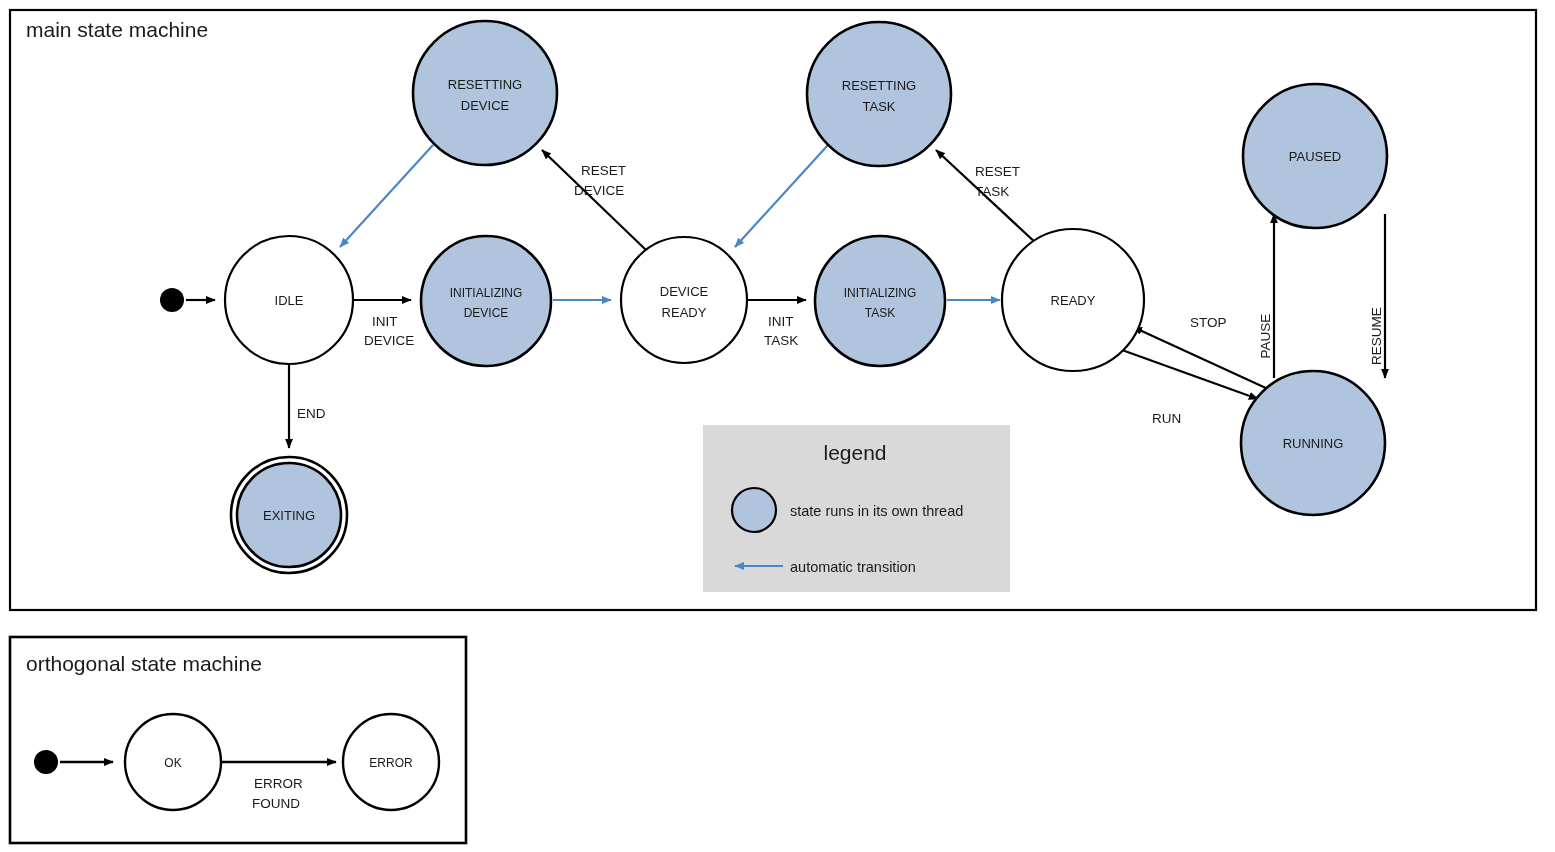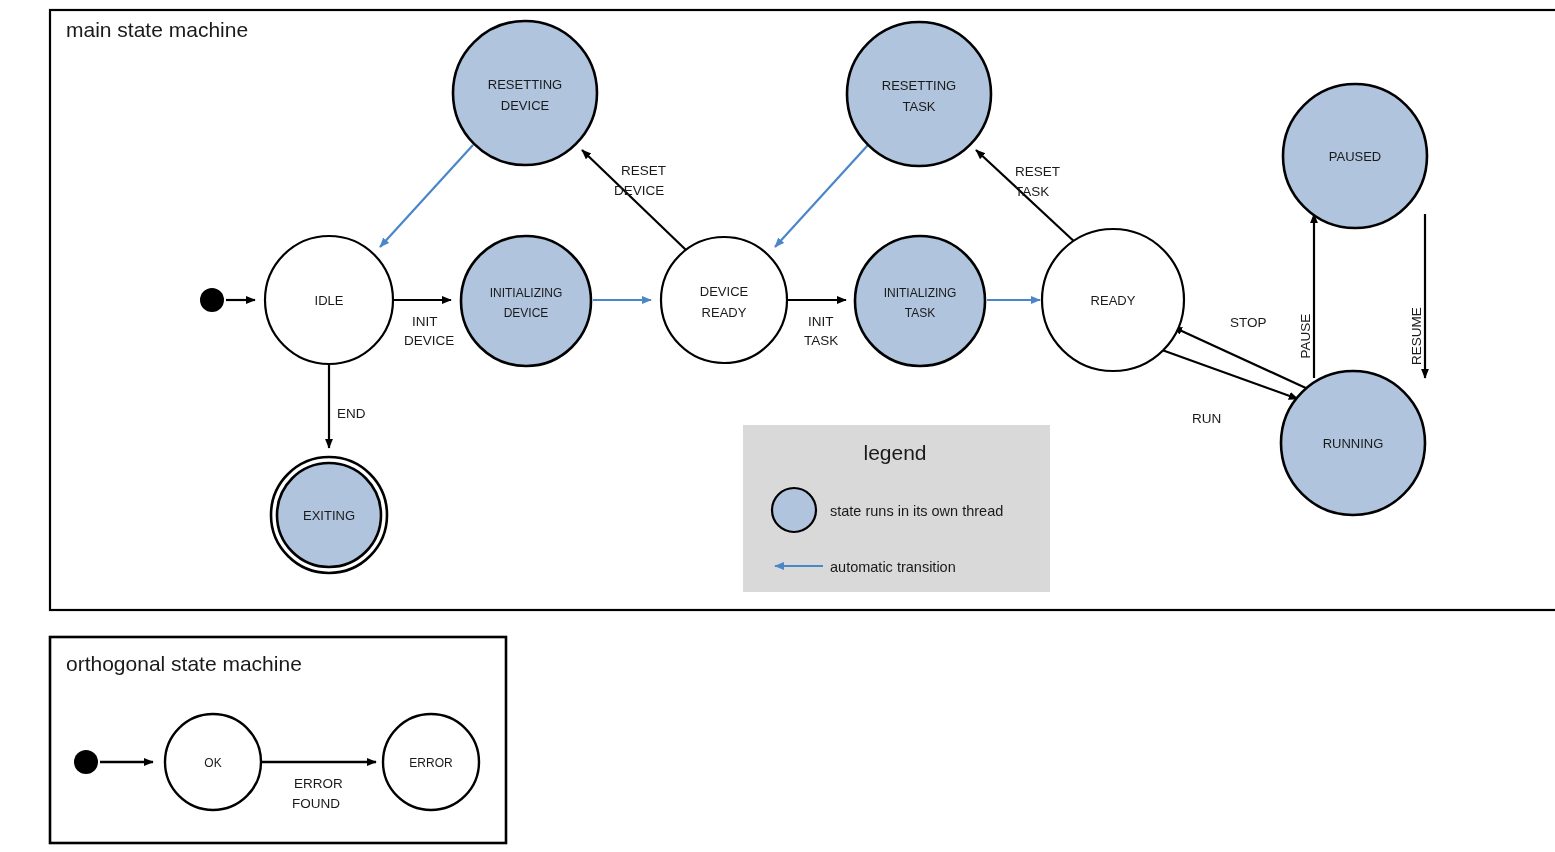--- a/index.html
+++ b/index.html
@@ -1,18 +1,18 @@
 <!DOCTYPE html>
 <html><head>
 <meta charset="utf-8">
 <style>
   html,body{margin:0;padding:0;background:#ffffff;}
   body{width:1555px;height:852px;overflow:hidden;
        font-family:"Liberation Sans","DejaVu Sans",sans-serif;}
-  #root{position:relative;width:1355px;height:852px;margin-left:40px;}
+  #root{position:relative;width:1355px;height:852px;}
   svg#canvas{position:absolute;left:0;top:0;width:1555px;height:852px;}
   .panel-title{font-size:21px;fill:#1a1a1a;}
   .state-label{font-size:13px;fill:#1a1a1a;text-anchor:middle;}
   .state-label-sm{font-size:12px;fill:#1a1a1a;text-anchor:middle;}
   .edge-label{font-size:13.5px;fill:#1a1a1a;}
   .legend-title{font-size:21px;fill:#1a1a1a;text-anchor:middle;}
   .legend-text{font-size:14.5px;fill:#1a1a1a;}
 </style>
 </head>
 <body>

